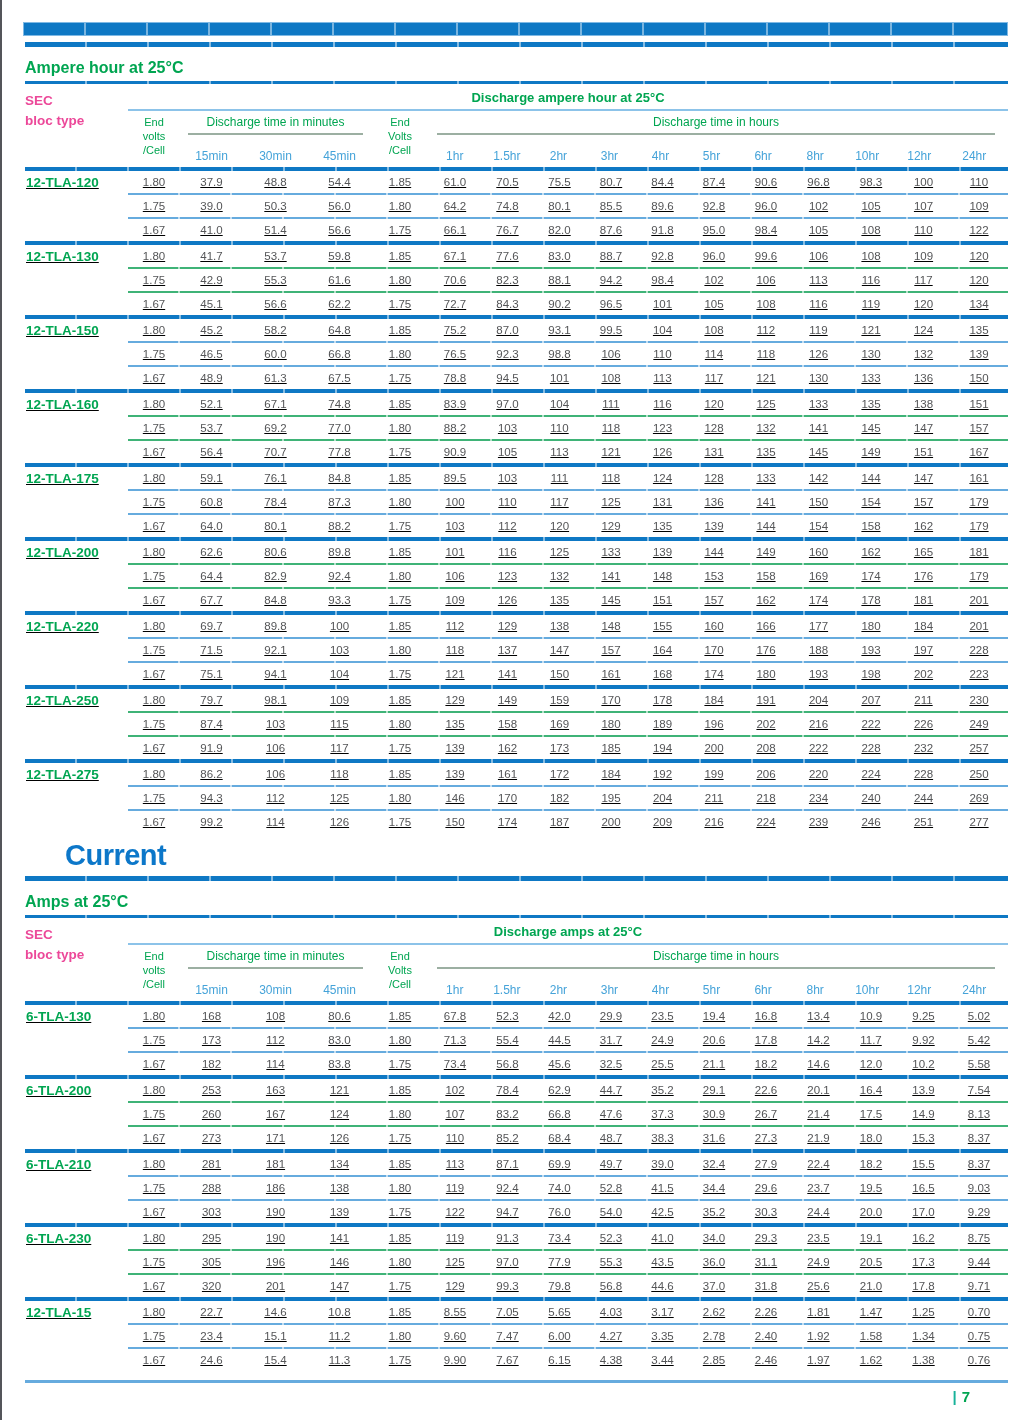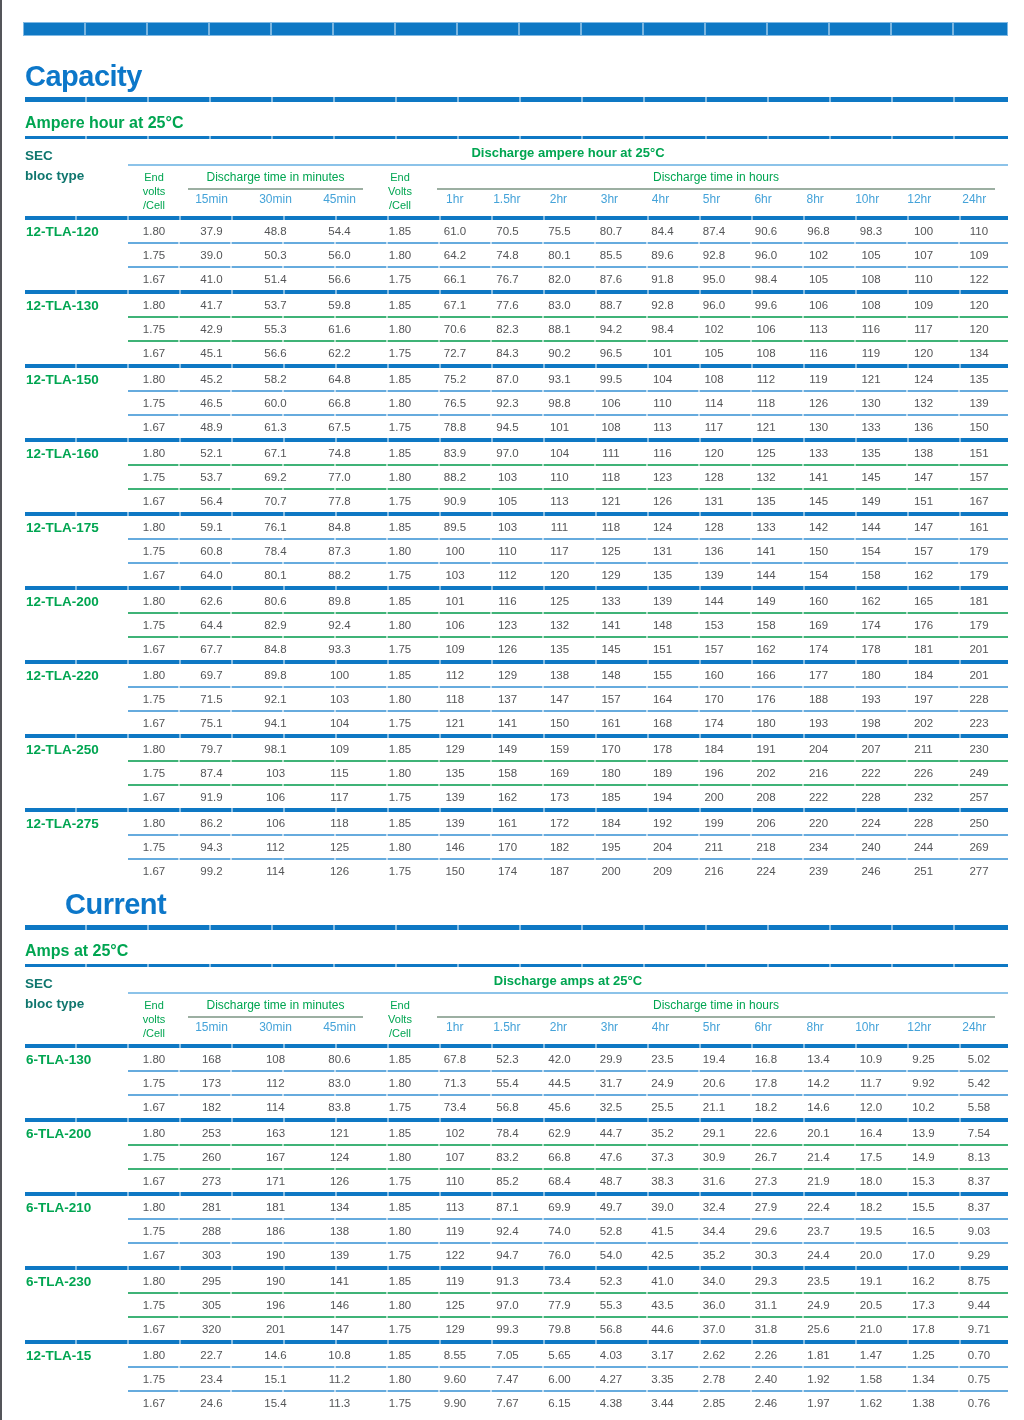--- a/index.html
+++ b/index.html
@@ -19,44 +19,44 @@
   .sec2 .title { margin-top:7px;margin-left:40px; }
 
   .rule5 { margin-top:6px; height:5px; background:#0e78c4;
            background-image:repeating-linear-gradient(90deg, rgba(255,255,255,0) 0 60px, rgba(255,255,255,.5) 60px 62px); }
   .subtitle { margin-top:12px; font-size:16px; line-height:18px; font-weight:bold; color:#00a551; }
   .rule3 { margin-top:4px; height:3px; background:#0e78c4;
            background-image:repeating-linear-gradient(90deg, rgba(255,255,255,0) 0 60px, rgba(255,255,255,.5) 60px 62px); }
 
   
   .thead { position:relative; padding-top:6px; }
-  .corner { position:absolute; top:7px; left:0; color:#0f766e; font-weight:bold;
+  .corner { position:absolute; top:7px; left:0; color:#ec4899; font-weight:bold;
             font-size:13.5px; line-height:20px; }
   .h-main { margin-left:103px; text-align:center; color:#00a551; font-weight:bold;
             font-size:13px; height:18px; line-height:16px; }
   .palerule { margin-left:103px; height:2px; background:#8cc3e9; margin-top:1px; }
   .subhead { margin-left:103px; display:flex; margin-top:4px; }
   .sh-ev { text-align:center; color:#00a551; font-size:11px; line-height:14px; }
   .sh-ev.ev1 { width:52px; }
   .sh-ev.ev2 { width:58px; }
   .sh-group .lbl { text-align:center; color:#00a551; font-size:12px; height:14px; line-height:14px; }
   .sh-group .grule { height:2px; background:#9cafa2; margin:4px 8px 0 8px; }
   .sh-group.mins { width:191px; }
   .sh-group.hrs { width:574px; }
-  .sh-cols { display:flex; margin-top:2px; }
+  .sh-cols { display:flex; margin-top:14px; }
   .sh-cols span { display:inline-block; text-align:center; color:#45a3d9; font-size:12px; line-height:14px; }
 
   .headline, .groupline { height:4px; background:#0e78c4;
       background-image:repeating-linear-gradient(90deg, rgba(255,255,255,0) 0 50px, rgba(255,255,255,.5) 50px 52px); }
   .headline { margin-top:4px; }
 
   
   .row { display:grid;
          grid-template-columns:103px 52px 63px 65px 63px 58px 52px 53px 51px 52px 51px 52px 52px 53px 52px 53px 58px;
-         align-items:center; height:22px; }
+         align-items:center; height:22px;text-decoration:underline; }
   .cell { text-align:center; font-size:11.5px; color:#545557; }
   .bloc { text-align:left; color:#00a551; font-weight:bold; font-size:13.5px; padding-left:1px; }
   .subsep { margin-left:103px; height:2px;
       background-image:repeating-linear-gradient(90deg, rgba(255,255,255,0) 0 50px, rgba(255,255,255,.6) 50px 52px); }
   .subsep.blue { background-color:#66abde; }
   .subsep.green { background-color:#3fb377; }
 
   .footer-rule { margin-top:9px; height:3px; background:#66abde; }
   .pageno { margin-top:5px; width:983px; text-align:right; padding-right:38px;
             font-size:15px; line-height:18px; }
@@ -66,21 +66,20 @@
 </head>
 <body>
 
 <div class="page">
   <div class="edge-left"></div>
   <div class="banner"></div>
 
   <div class="content">
 
     <section class="sec sec1">
-      <div class="title">Capacity</div>
       <div class="rule5"></div>
       <div class="subtitle">Ampere hour at 25°C</div>
       <div class="rule3"></div>
       <div class="dtable">
           <div class="thead">
             <div class="corner">
               <div>SEC</div>
               <div>bloc type</div>
             </div>
             <div class="h-main">Discharge ampere hour at 25°C</div>

